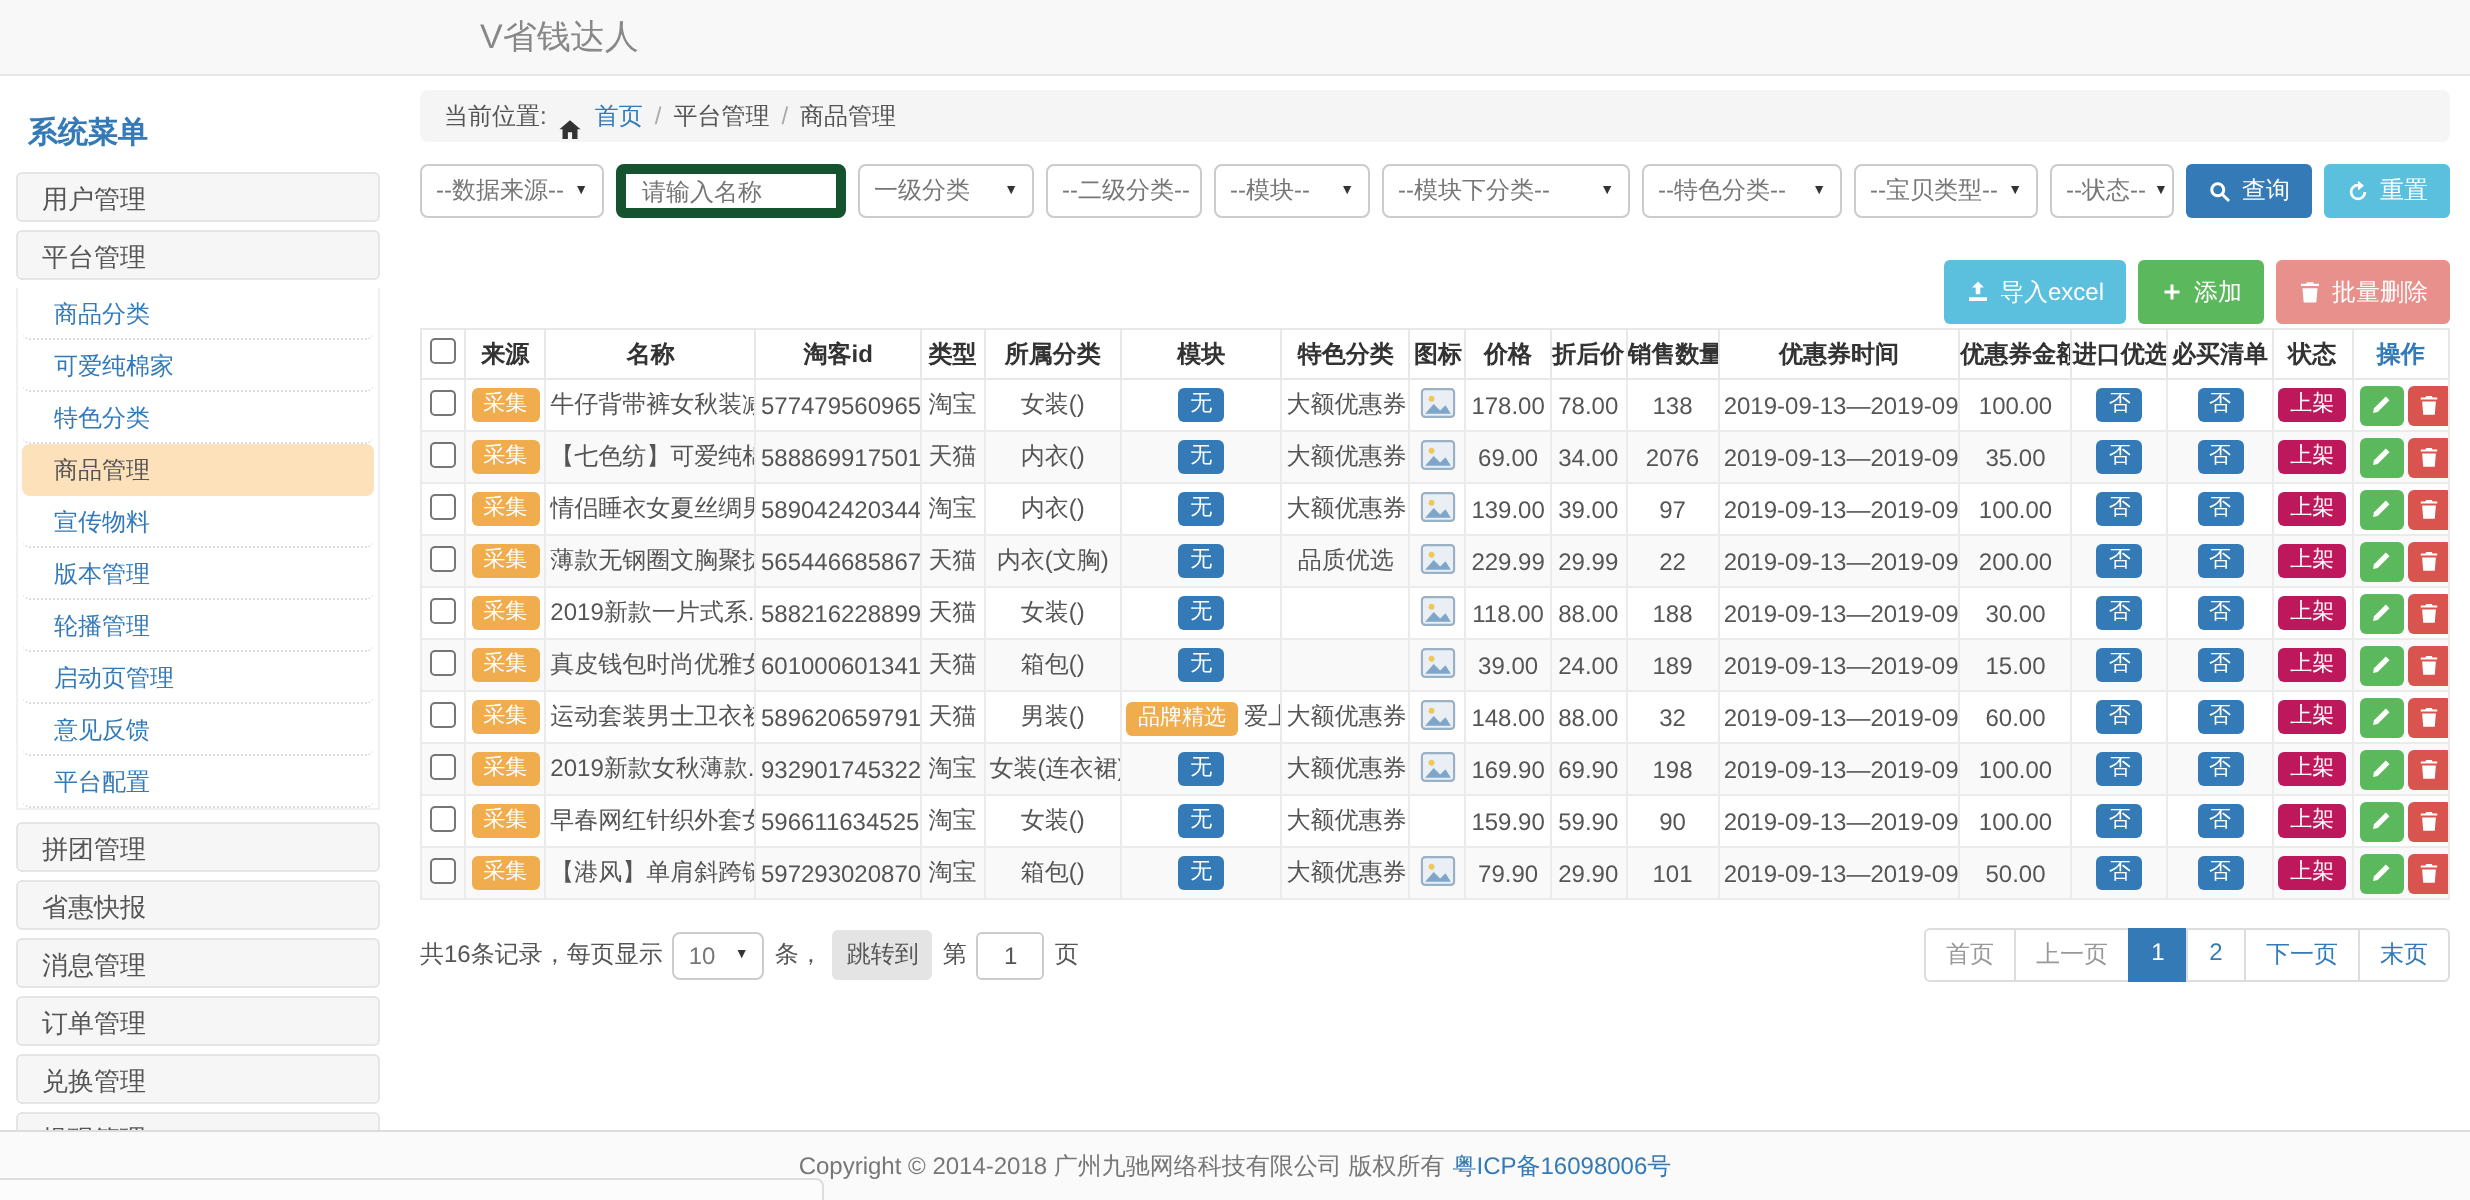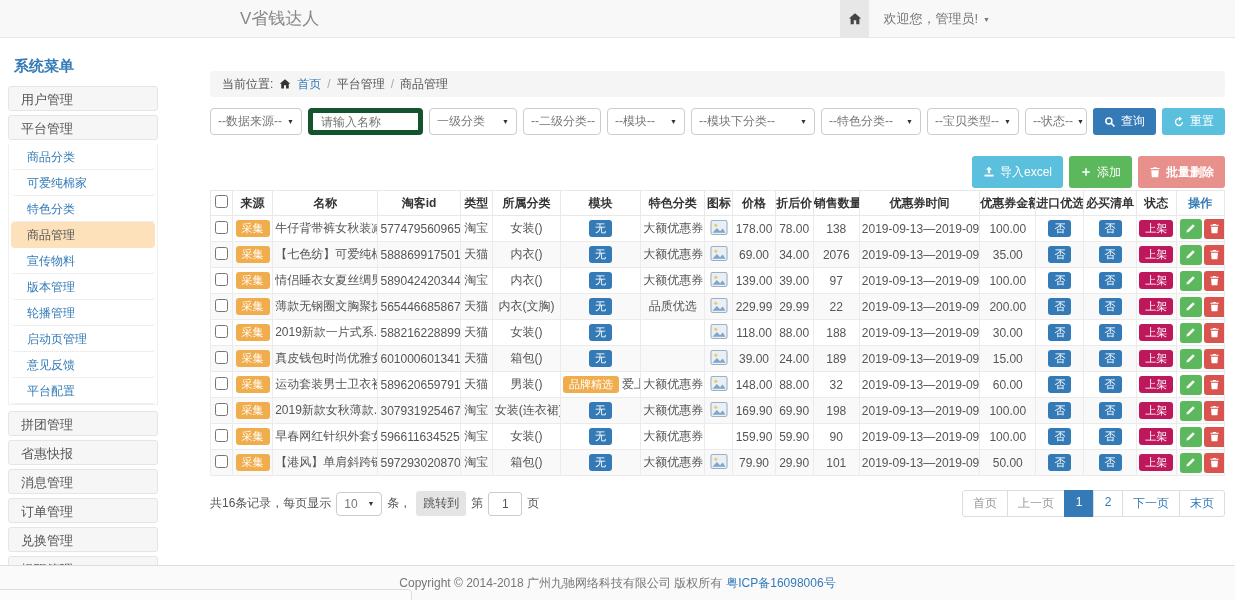--- a/index.html
+++ b/index.html
@@ -14,55 +14,55 @@
   .topbar-title { position:absolute; left:240px; top:0; line-height:38px;
                   font-size:17px; color:#888; }
   .topbar-right { position:absolute; right:245px; top:0; height:38px;
                   display:flex; align-items:stretch; }
   .home-box { width:29px; background:#e7e7e7; display:flex; align-items:center;
               justify-content:center; cursor:pointer; }
   .welcome { display:flex; align-items:center; gap:5px; padding-left:14px;
              color:#777; font-size:13px; cursor:pointer; }
   .caret { font-size:7px; color:#777; }
   
-  .sidebar { position:absolute; left:8px; top:55px; width:150px; z-index:1; }
+  .sidebar { position:absolute; left:8px; top:55px; width:182px; z-index:1; }
   .sidebar-heading { font-size:15px; font-weight:bold; color:#337ab7;
                      padding:2px 6px 10px 6px; }
   .menu-head { height:25px; line-height:25px; padding:0 12px; font-size:13px;
                color:#555; background:#f6f6f6; border:1px solid #e5e5e5;
                border-radius:3px; margin-bottom:4px; cursor:pointer; }
   .submenu { background:#fff; border:1px solid #f0f0f0; border-top:none;
              margin-bottom:6px; padding:0 2px; }
   .submenu-item { height:26px; line-height:26px; padding:0 16px; font-size:12px;
                   color:#337ab7; border-bottom:1px dotted #ddd; cursor:pointer;
                   border-radius:4px; white-space:nowrap; overflow:hidden; }
   .submenu-item.active { background:#fce1ba; color:#555; border-bottom-color:transparent; }
   
   .main { position:absolute; left:210px; top:45px; width:1015px; z-index:1; }
   .breadcrumb { height:26px; line-height:26px; background:#f5f5f5; border-radius:4px;
                 padding:0 12px; font-size:12px; color:#555; display:flex;
-                align-items:center; gap:6px;margin-top:26px; }
+                align-items:flex-end; gap:6px; }
   .breadcrumb .bc-home { color:#337ab7; cursor:pointer; }
   .breadcrumb .sep { color:#aaa; }
   
   .filter-bar { display:flex; gap:6px; margin-top:11px; height:27px; align-items:center; }
   .fake-select { height:27px; border:1px solid #ccc; border-radius:4px; background:#fff;
                  display:flex; align-items:center; justify-content:space-between;
                  padding:0 7px; color:#777; cursor:pointer; white-space:nowrap;
                  overflow:hidden; font-size:12px; }
   .fake-select .caret { color:#333; margin-left:4px; }
   .text-input { height:27px; border:5px solid #14532d; border-radius:4px; padding:0 8px;
                 font-size:12px; color:#555; font-family:"Liberation Sans",sans-serif; }
   .btn { border:none; border-radius:3px; color:#fff; font-size:12px; height:27px;
          padding:0 11px; display:inline-flex; align-items:center; gap:5px;
          cursor:pointer; font-family:"Liberation Sans",sans-serif; }
   .btn-primary { background:#337ab7; }
   .btn-info { background:#5bc0de; }
   .btn-success { background:#5cb85c; }
-  .btn-danger-light { background:#e8908c;font-weight:bold; }
+  .btn-danger-light { background:#e8908c; }
   
   .toolbar { margin-top:21px; display:flex; justify-content:flex-end; gap:6px; }
   .toolbar .btn { height:32px; }
   
   table.grid { width:100%; margin-top:2px; border-collapse:collapse; table-layout:fixed; }
   .grid th { height:25px; border:1px solid #e8e8e8; background:#fff; font-size:12px;
              color:#333; font-weight:bold; text-align:center; white-space:nowrap;
              overflow:hidden; }
   .grid td { height:26px; border:1px solid #ebebeb; font-size:12px; color:#555;
              text-align:center; white-space:nowrap; overflow:hidden; padding:1px 2px; }
@@ -105,33 +105,20 @@
   .status-bubble { position:absolute; left:-4px; bottom:-9px; width:416px; height:20px;
                    background:#fcfcfc; border:1px solid #ddd; border-radius:4px;
                    z-index:4; }
   svg { display:block; }
 </style>
 </head>
 <body>
 
 <div class="topbar">
   <div class="topbar-title">V省钱达人</div>
-  <div class="topbar-right">
-    <div class="home-box">
-      <span>
-        <svg viewBox="0 0 16 16" width="14" height="14" fill="#444">
-            <path d="M8 1.5l7 6h-2v6.5h-3.6V9.5H6.6V14H3V7.5H1z"></path>
-          </svg>
-      </span>
-    </div>
-    <div class="welcome">
-      <span>欢迎您，管理员!</span>
-      <span class="caret">▼</span>
-    </div>
-  </div>
 </div>
 
 <aside class="sidebar">
   <div class="sidebar-heading">系统菜单</div>
   <div id="sidebar-menu">
       <div class="menu-head">用户管理</div>
       <div class="menu-head">平台管理</div>
       <div class="submenu">
         <div class="submenu-item">商品分类</div>
         <div class="submenu-item">可爱纯棉家</div>
@@ -524,21 +511,21 @@
               <svg viewBox="0 0 16 16" width="11" height="11" fill="#fff">
                 <path d="M6 1.5h4l.6 1H14V4H2V2.5h3.4z"></path>
                 <path d="M3 5.5h10L12.2 15H3.8z"></path>
               </svg>
             </button></td>
         </tr>
         <tr>
           <td><input type="checkbox" style=""></td>
           <td><span class="badge badge-warning">采集</span></td>
           <td>2019新款女秋薄款...</td>
-          <td>307931925467</td>
+          <td>932901745322</td>
           <td>淘宝</td>
           <td>女装(连衣裙)</td>
           <td><span class="badge badge-primary">无</span></td>
           <td>大额优惠券</td>
           <td><span style="display: inline-block;"><svg viewBox="0 0 16 14" width="18" height="15">
                 <rect x="0.5" y="0.5" width="15" height="13" rx="1.5" fill="#e9eff5" stroke="#9ab0c4"></rect>
                 <circle cx="5" cy="5" r="1.4" fill="#f0c75e"></circle>
                 <path d="M2 12l4-4.5 3 3 2.5-2.5 2.5 4z" fill="#7fa6c8"></path>
               </svg></span></td>
           <td>169.90</td>

